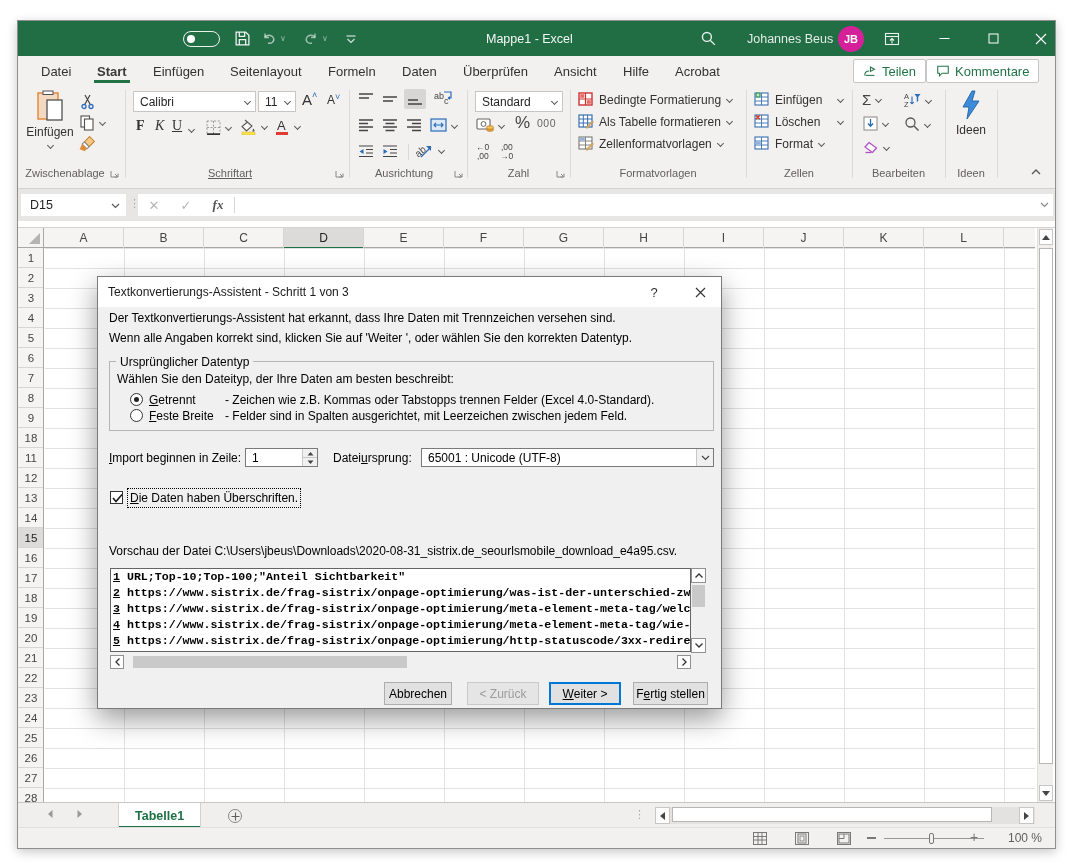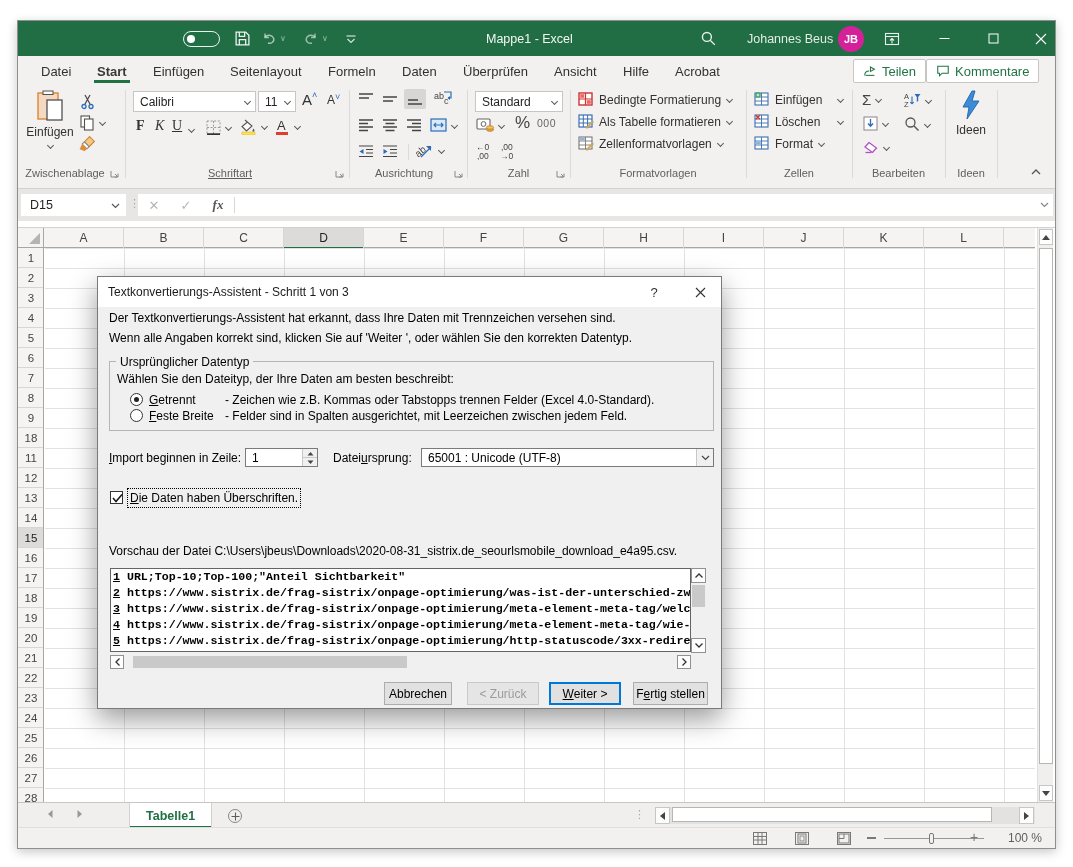--- a/index.html
+++ b/index.html
@@ -66,21 +66,21 @@
   background-image:repeating-linear-gradient(to right,#e2e2e2 0 1px,transparent 1px 80px),
                    repeating-linear-gradient(to bottom,#e2e2e2 0 1px,transparent 1px 20px);}
 .vscroll{position:absolute;left:1019px;top:7px;width:16px;height:574px;background:#f1efed;border-left:1px solid #e1dfdd;}
 .sbtn{position:absolute;background:#fdfdfd;border:1px solid #c8c6c4;display:flex;align-items:center;justify-content:center;}
 .sthumb{position:absolute;background:#fff;border:1px solid #b8b6b4;}
 .arr{width:0;height:0;}
 
 .tabbar{position:absolute;left:0;top:781px;width:1037px;height:25px;background:#f1efed;border-top:1px solid #c8c6c4;}
 .navarr{position:absolute;top:6px;font-size:11px;color:#8a8886;}
 .sheettab{position:absolute;left:100px;top:0;height:25px;background:#fff;border-left:1px solid #d4d2d0;border-right:1px solid #d4d2d0;
-  display:flex;align-items:center;padding:0 16px;font-size:12.5px;font-weight:bold;color:#1e7145;margin-left:11px;}
+  display:flex;align-items:center;padding:0 16px;font-size:12.5px;font-weight:bold;color:#1e7145;}
 .sheettab::after{content:"";position:absolute;left:0;right:0;bottom:0;height:2px;background:#1e7145;}
 .addsheet{position:absolute;left:210px;top:6px;width:14px;height:14px;border:1px solid #8a8886;border-radius:50%;
   display:flex;align-items:center;justify-content:center;color:#605e5c;font-size:12px;line-height:1;}
 
 .statusbar{position:absolute;left:0;top:806px;width:1037px;height:21px;background:#f2f1f0;border-top:1px solid #e1dfdd;}
 .viewicon{position:absolute;top:4px;width:14px;height:13px;border:1px solid #7a7877;}
 .zoomtxt{position:absolute;top:3px;font-size:12px;color:#605e5c;}
 
 .dialog{position:absolute;left:97px;top:276px;width:625px;height:433px;background:#f0f0f0;border:1px solid #7a7a7a;
   box-shadow:0 10px 26px rgba(0,0,0,.4);font-size:12px;color:#000;}

